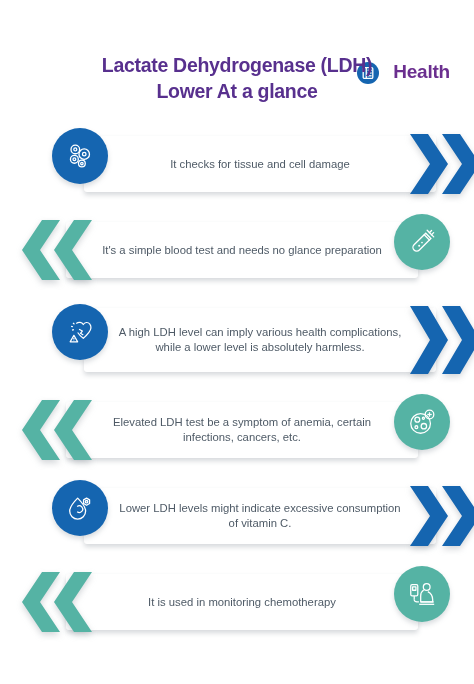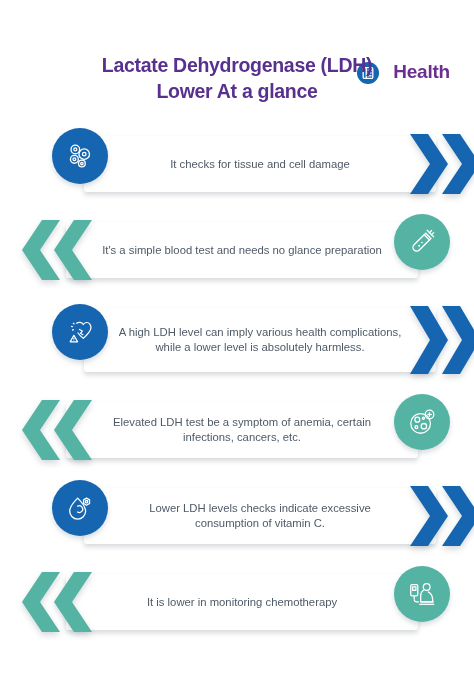--- a/index.html
+++ b/index.html
@@ -246,21 +246,21 @@
       <div class="chev chev-b">
         <svg viewBox="0 0 38 60" preserveAspectRatio="none">
             <polygon points="38,0 20,0 0,30 20,60 38,60 18,30" fill="#55b3a4"></polygon>
           </svg>
       </div>
     </div>
   </div>
 
   <div class="row left">
     <div class="card">
-      <div class="card-text">Lower LDH levels checks indicate excessive consumption of vitamin C.</div>
+      <div class="card-text">Lower LDH levels might indicate excessive consumption of vitamin C.</div>
     </div>
     <div class="icon-circle c-blue">
       <svg width="30" height="30" viewBox="0 0 32 32" fill="none" stroke="#ffffff" stroke-width="1.4" stroke-linejoin="round">
         <path d="M13.5 5.5C13.5 5.5 5 14 5 19.3a8.5 8.5 0 0 0 17 0C22 14 13.5 5.5 13.5 5.5z"></path>
         <path d="M16.5 18.5a3.6 3.6 0 1 0 0-5.6" transform="translate(-3.5 1.5)"></path>
         <path d="M23 5.5l3.2 1.9v3.8L23 13.1l-3.2-1.9V7.4z"></path>
         <circle cx="23" cy="9.3" r="1.3"></circle>
       </svg>
     </div>
     <div class="chev-group">
@@ -272,21 +272,21 @@
       <div class="chev chev-b">
         <svg viewBox="0 0 38 60" preserveAspectRatio="none">
             <polygon points="0,0 18,0 38,30 18,60 0,60 20,30" fill="#1565b0"></polygon>
           </svg>
       </div>
     </div>
   </div>
 
   <div class="row right">
     <div class="card">
-      <div class="card-text">It is lower in monitoring chemotherapy</div>
+      <div class="card-text">It is used in monitoring chemotherapy</div>
     </div>
     <div class="icon-circle c-teal">
       <svg width="30" height="30" viewBox="0 0 32 32" fill="none" stroke="#ffffff" stroke-width="1.35" stroke-linejoin="round">
         <rect x="4" y="6" width="7.5" height="12" rx="1.4"></rect>
         <rect x="6" y="8.5" width="3.5" height="3.5"></rect>
         <line x1="7.7" y1="18" x2="7.7" y2="22"></line>
         <path d="M7.7 22c0 2 3 2.5 5 2.5"></path>
         <circle cx="21" cy="8.5" r="3.6"></circle>
         <path d="M17.8 11.8c-2 1.3-3.2 3.8-3.2 6.2v6.5h12.8v-2.3c0-3.4-2.2-7.3-5.2-8.8"></path>
         <line x1="14.6" y1="24.5" x2="28.5" y2="24.5"></line>

